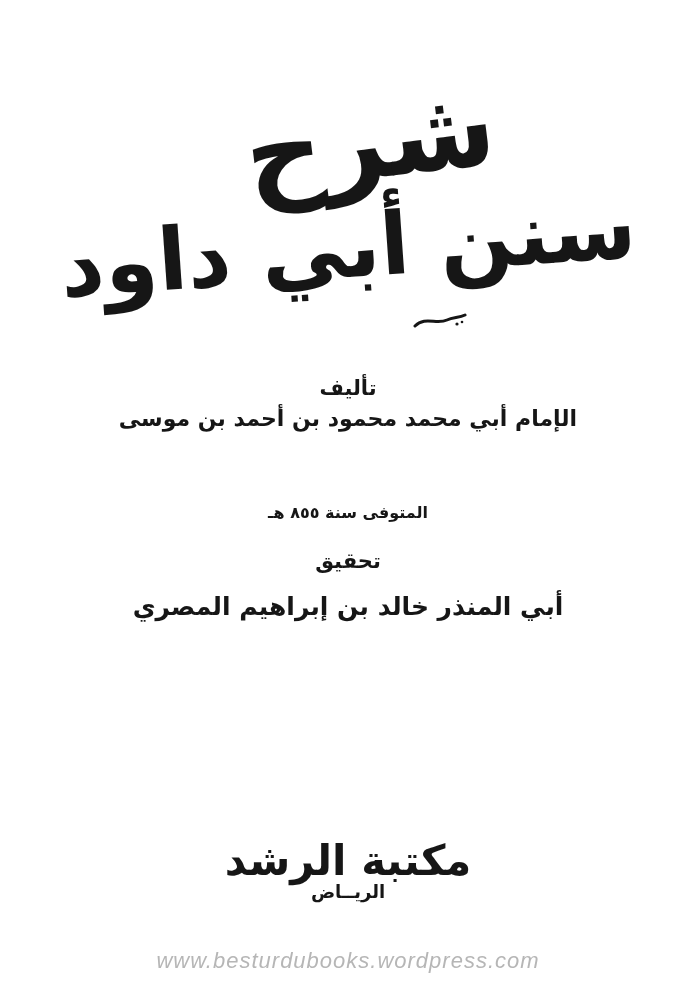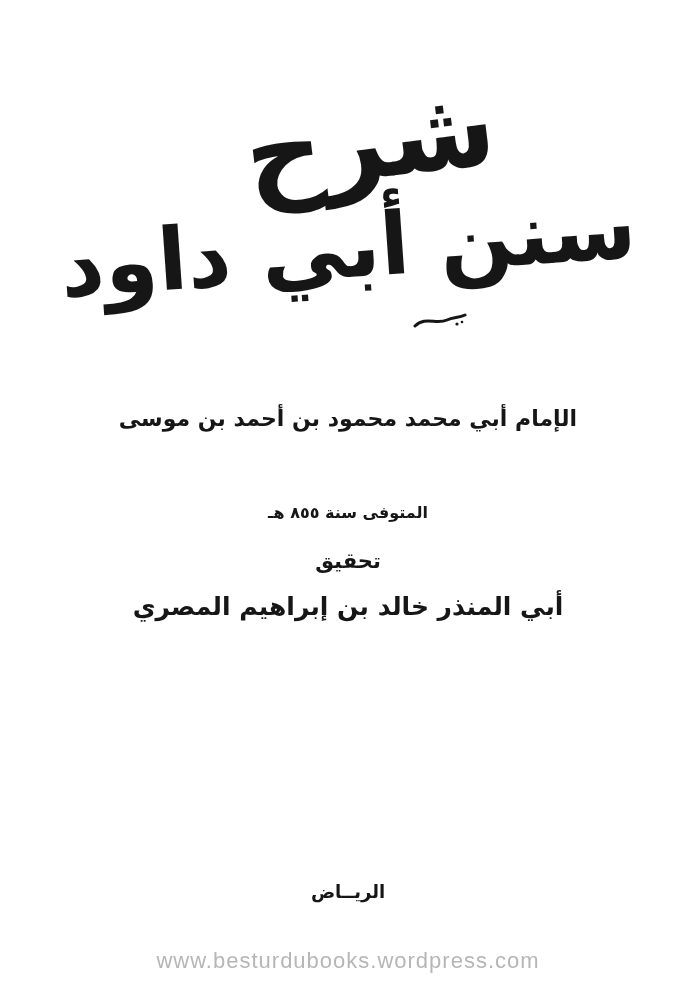--- a/index.html
+++ b/index.html
@@ -54,47 +54,50 @@
   .publisher-city{top:881px;font-size:18px;}
   
   .watermark{
     top:948px;
     direction:ltr;
     font-family:"Liberation Sans","DejaVu Sans",sans-serif;
     font-weight:400;
     font-size:22px;
     letter-spacing:1px;
     color:var(--watermark);
+    font-style:italic;
   }
 </style>
 </head>
 <body>
 
 <div class="page">
 
   <div class="block ar title-line1">شرح</div>
 
   <div class="block ar title-line2">سنن أبي داود</div>
 
   <span class="flourish">
     <svg width="56" height="18" viewBox="0 0 56 18" aria-hidden="true">
       <path d="M2 14 C 12 4, 24 13, 34 8 C 40 5, 46 6, 52 3" fill="none" stroke="#161616" stroke-width="3" stroke-linecap="round"></path>
       <circle cx="44" cy="12" r="1.6" fill="#161616"></circle>
       <circle cx="49" cy="10" r="1.3" fill="#161616"></circle>
     </svg>
   </span>
 
+  <div class="block ar author-label">تأليف</div>
 
   <div class="block ar author-line1">الإمام أبي محمد محمود بن أحمد بن موسى</div>
 
 
   <div class="block ar death-note">المتوفى سنة ٨٥٥ هـ</div>
 
   <div class="block ar editor-label">تحقيق</div>
 
   <div class="block ar editor-name">أبي المنذر خالد بن إبراهيم المصري</div>
 
+  <div class="block ar publisher-name">مكتبة الرشد</div>
 
   <div class="block ar publisher-city">الريــاض</div>
 
   <div class="block watermark">www.besturdubooks.wordpress.com</div>
 
 </div>
 
 </body></html>

